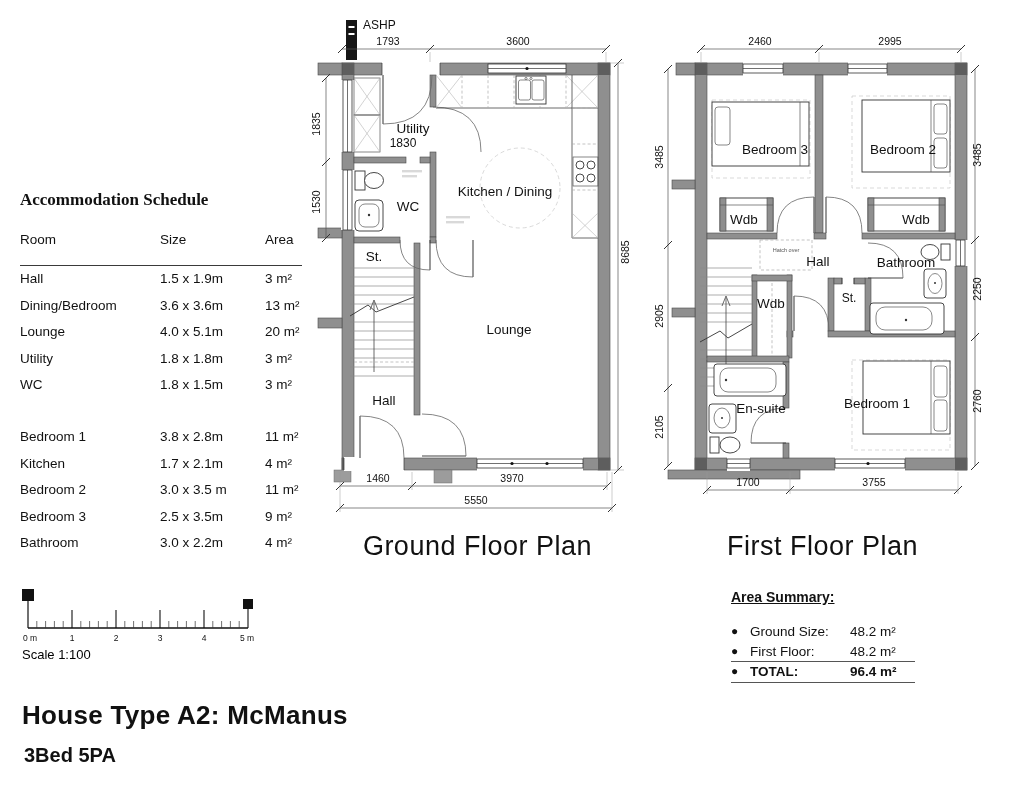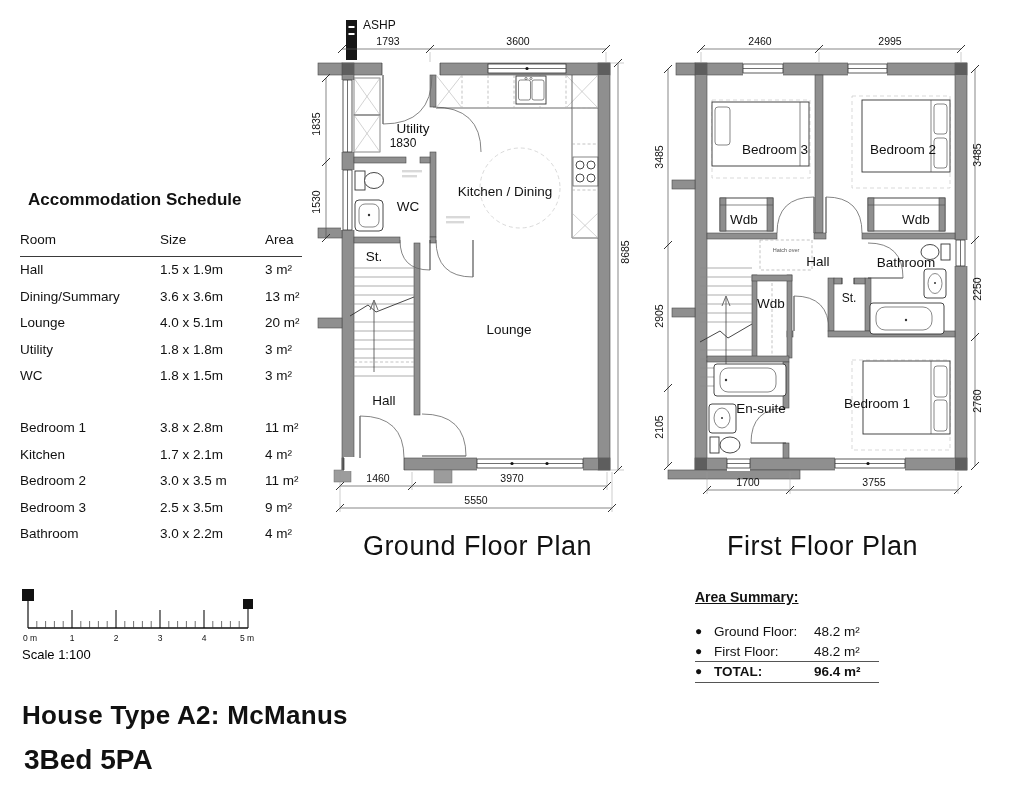--- a/index.html
+++ b/index.html
@@ -1,42 +1,42 @@
 <!DOCTYPE html>
 <html><head>
 <meta charset="utf-8">
 <style>
   html,body{margin:0;padding:0;background:#e8e8e8;}
   .canvas{position:relative;width:1024px;height:789px;background:#ffffff;overflow:hidden;
           font-family:"Liberation Sans",sans-serif;color:#111;}
   .plansvg{position:absolute;left:0;top:0;}
   
   .schedule{position:absolute;left:20px;top:190px;width:282px;}
-  .sched-title{font-size:17px;font-weight:bold;margin:0 0 22px 8px;}
-  .shead{display:flex;font-size:13.5px;border-bottom:1.4px solid #3a3a3a;padding-bottom:9px;}
+  .sched-title{font-size:17px;font-weight:bold;margin:0 0 22px 0;font-family:Liberation Serif, serif;}
+  .shead{display:flex;font-size:13.5px;border-bottom:1.4px solid #3a3a3a;padding-bottom:18px;}
   .srow{display:flex;font-size:13.5px;line-height:26.6px;}
   .c1{width:140px;} .c2{width:105px;} .c3{flex:1;}
   .groupgap{height:25px;}
   
   .plan-title{position:absolute;font-size:27px;font-weight:400;letter-spacing:.5px;text-align:right;}
   .gf-title{left:338px;top:531px;width:254px;}
   .ff-title{left:682px;top:531px;width:236px;}
   
-  .asummary{position:absolute;left:695px;top:589px;width:184px;}
+  .asummary{position:absolute;left:731px;top:589px;width:184px;}
   .asum-title{font-size:14px;font-weight:bold;text-decoration:underline;margin:0 0 17px 0;}
   .arow{display:flex;font-size:13.5px;line-height:19.5px;}
   .arow .bullet{width:19px;font-size:12px;}
   .arow .albl{width:100px;}
   .arow .aval{flex:1;}
   .arow.lined{border-bottom:1px solid #555;}
   .arow.total{font-weight:bold;}
   
   .footer{position:absolute;left:22px;top:700px;}
   .footer .big{font-size:26px;font-weight:bold;margin:0;letter-spacing:.3px;}
-  .footer .sub{font-size:28px;font-weight:bold;margin:13px 0 0 2px;}
+  .footer .sub{font-size:20px;font-weight:bold;margin:13px 0 0 2px;}
   
   .wall{fill:#8f8f8f;stroke:#4a4a4a;stroke-width:.6;}
   .walld{fill:#5e5e5e;stroke:none;}
   .stub{fill:#8f8f8f;stroke:#4a4a4a;stroke-width:.6;}
   .pad{fill:#9c9c9c;stroke:#6b6b6b;stroke-width:.5;}
   .wgap{fill:#ffffff;stroke:none;}
   .wframe{fill:#ffffff;stroke:#333;stroke-width:.8;}
   .wline{stroke:#333;stroke-width:.7;fill:none;}
   .thin{stroke:#444;stroke-width:.8;fill:none;}
   .fix{stroke:#333;stroke-width:.9;fill:#ffffff;}
@@ -506,21 +506,21 @@
     <span class="c1">Room</span>
     <span class="c2">Size</span>
     <span class="c3">Area</span>
   </div>
   <div class="srow">
         <span class="c1">Hall</span>
         <span class="c2">1.5 x 1.9m</span>
         <span class="c3">3 m²</span>
       </div>
   <div class="srow">
-        <span class="c1">Dining/Summary</span>
+        <span class="c1">Dining/Bedroom</span>
         <span class="c2">3.6 x 3.6m</span>
         <span class="c3">13 m²</span>
       </div>
   <div class="srow">
         <span class="c1">Lounge</span>
         <span class="c2">4.0 x 5.1m</span>
         <span class="c3">20 m²</span>
       </div>
   <div class="srow">
         <span class="c1">Utility</span>
@@ -560,21 +560,21 @@
       </div>
 </div>
 
 <div class="plan-title gf-title">Ground Floor Plan</div>
 <div class="plan-title ff-title">First Floor Plan</div>
 
 <div class="asummary">
   <p class="asum-title">Area Summary:</p>
   <div class="arow">
     <span class="bullet">●</span>
-    <span class="albl">Ground Floor:</span>
+    <span class="albl">Ground Size:</span>
     <span class="aval">48.2 m²</span>
   </div>
   <div class="arow lined">
     <span class="bullet">●</span>
     <span class="albl">First Floor:</span>
     <span class="aval">48.2 m²</span>
   </div>
   <div class="arow lined total">
     <span class="bullet">●</span>
     <span class="albl">TOTAL:</span>

